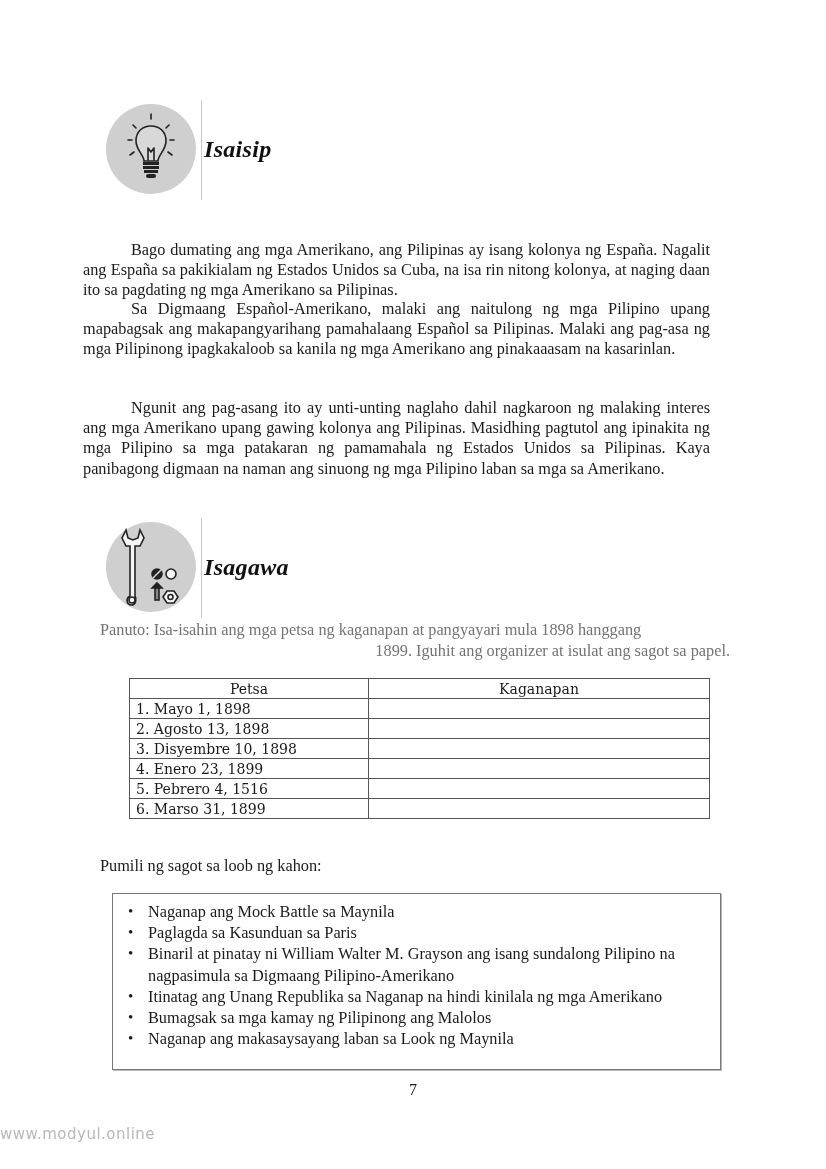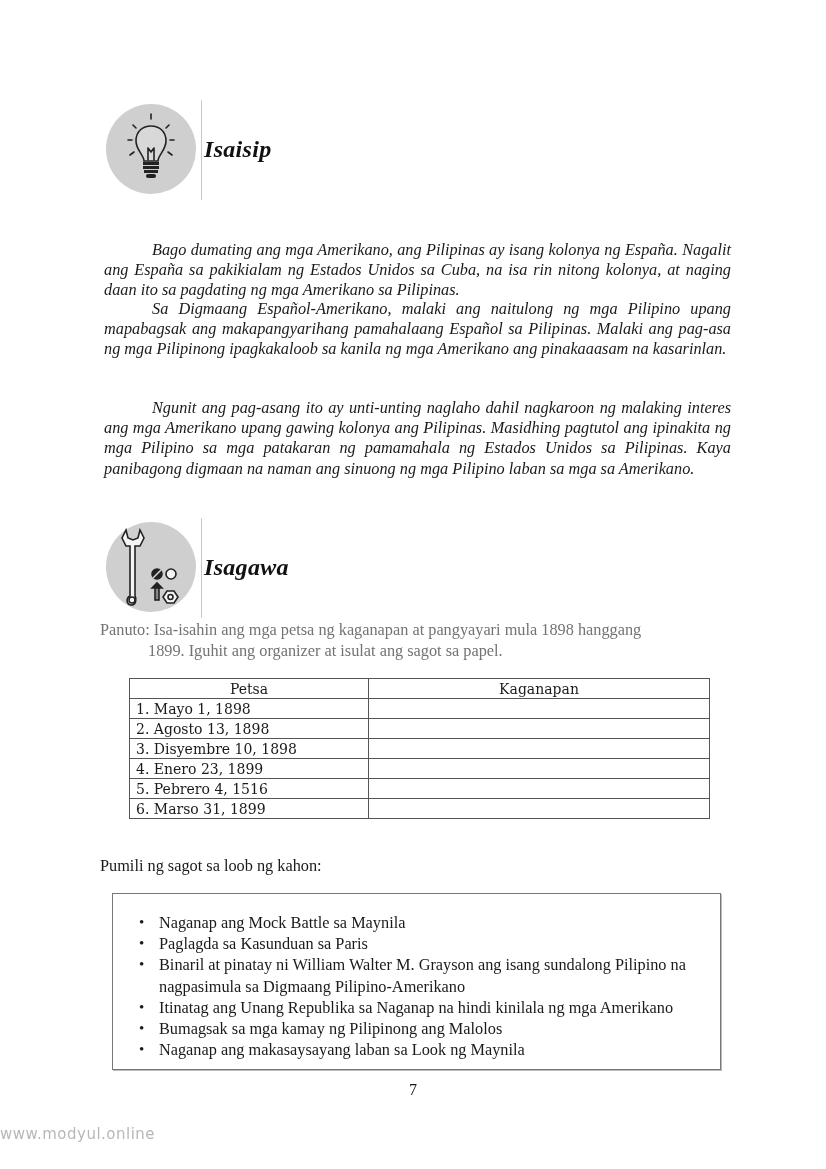--- a/index.html
+++ b/index.html
@@ -8,39 +8,39 @@
   .page { position: absolute; left: 0; top: 0; width: 826px; height: 1169px; }
 
   .section-head { position: absolute; left: 100px; width: 300px; height: 105px; }
   .section-head .circle { position: absolute; left: 6px; top: 4px; width: 90px; height: 90px;
          border-radius: 50%; background: #cfcfcf; }
   .section-head .vline { position: absolute; left: 101px; top: 0; width: 1px; height: 100px; background: #c8c8c8; }
   .section-head .title { position: absolute; left: 104px; top: 36px; font-family: Liberation Serif, serif;
          font-weight: bold; font-style: italic; font-size: 24px; color: #111; letter-spacing: 0.3px; }
   .section-head svg { position: absolute; left: 0; top: 0; }
 
-  .para { position: absolute; left: 104px; width: 627px; font-family: "Liberation Serif", serif;
-          font-size: 16.3px; line-height: 20.2px; text-align: justify; color: #1a1a1a; margin: 0; font-style: italic; }
+  .para { position: absolute; left: 83px; width: 627px; font-family: "Liberation Serif", serif;
+          font-size: 16.3px; line-height: 20.2px; text-align: justify; color: #1a1a1a; margin: 0; }
   .para .indent { display: inline-block; width: 48px; }
 
   .instr { position: absolute; left: 100px; width: 630px; font-family: "Liberation Serif", serif;
            font-size: 16.3px; line-height: 20.5px; color: #737373; }
-  .instr .line2 { padding-left: 48px; }
+  .instr .line2 { padding-left: 48px; text-align: right; }
 
   table.events { position: absolute; left: 129px; top: 678px; width: 581px; border-collapse: collapse;
                  font-family: "DejaVu Serif", serif; font-size: 14px; color: #1a1a1a; }
   table.events th, table.events td { border: 1px solid #555; height: 19px; padding: 0 0 0 6px; font-weight: normal; }
   table.events th { text-align: center; padding: 0; }
   table.events col.c1 { width: 239px; }
 
   .choose-label { position: absolute; left: 100px; top: 856px; font-family: "Liberation Serif", serif; font-size: 16.3px; }
 
   .choices { position: absolute; left: 112px; top: 893px; width: 607px; height: 175px; border: 1px solid #777;
              box-shadow: 1px 1px 0 #bbb; }
-  .choices ul { margin: 16px; padding: 2px 0 0 30px; list-style: none;
+  .choices ul { margin: 5px; padding: 2px 0 0 30px; list-style: none;
                 font-family: "Liberation Serif", serif; font-size: 16.3px; line-height: 21.2px; }
   .choices li { position: relative; }
   .choices li::before { content: "\2022"; position: absolute; left: -20px; top: 0; font-size: 15px; }
 
   .page-num { position: absolute; left: 0; width: 826px; top: 1081px; text-align: center;
               font-family: "Liberation Serif", serif; font-size: 16px; }
   .watermark { position: absolute; left: 0; width: 826px; top: 1125px; 
                font-family: "DejaVu Sans", sans-serif; font-size: 15px; color: #b8b8b8; letter-spacing: 0.5px; }
 </style>
 </head>

